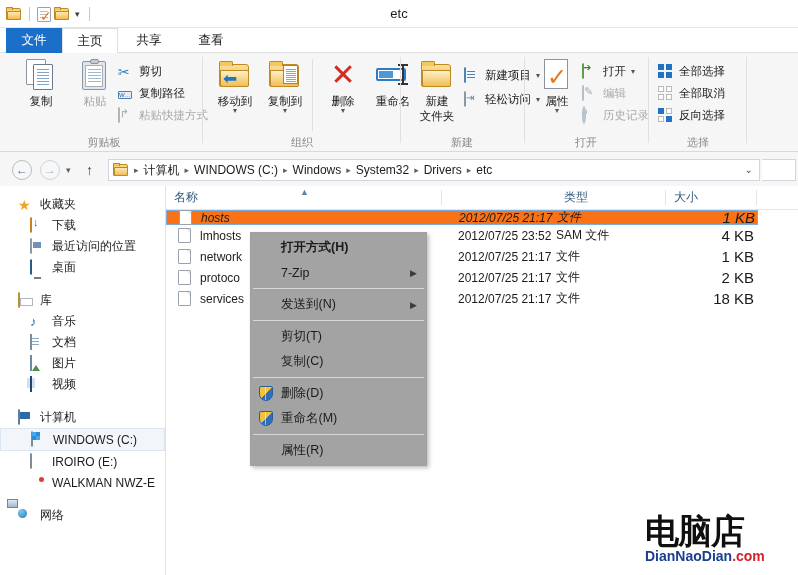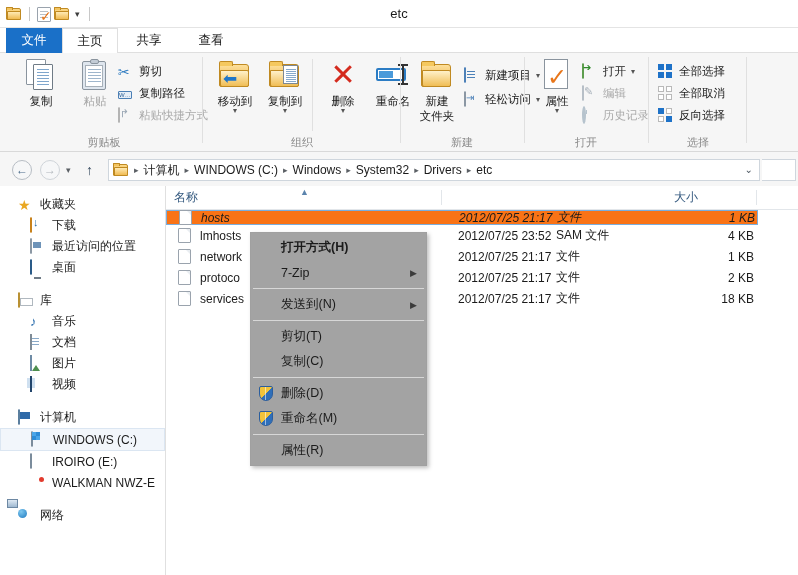--- a/index.html
+++ b/index.html
@@ -250,21 +250,21 @@
   .sortmark { position: absolute; top: 1px; left: 134px; font-size: 9px; color: #5b84ad; }
 
   .filelist { position: absolute; left: 166px; top: 210px; width: 632px; height: 365px; background: #fff; }
   .filerow { position: relative; height: 21px; display: flex; align-items: center; cursor: default; }
   .filerow.selected { background: #f97316; border: 1px solid #7aaddd; height: 15px; font-style: italic; }
   .f-icon { position: absolute; left: 12px; width: 13px; height: 15px; background: #fff; border: 1px solid #9aa3ad; border-radius: 1px; }
   .f-icon::after { content:""; position:absolute; right:0; top:0; border-left:4px solid transparent; border-top:4px solid #e9edf1;}
   .f-name { position: absolute; left: 34px; font-size: 12px; color: #1b1b1b; }
   .f-date { position: absolute; left: 276px; font-size: 12px; color: #1b1b1b; margin-left: 16px; }
   .f-type { position: absolute; left: 390px; font-size: 12px; color: #1b1b1b; }
-  .f-size { position: absolute; left: 500px; width: 88px; text-align: right; font-size: 12px; color: #1b1b1b; }
+  .f-size { position: absolute; left: 500px; width: 88px; text-align: right; font-size: 15px; color: #1b1b1b; }
 
   
   .ctxmenu {
     position: absolute; left: 250px; top: 232px; width: 177px;
     background: #a3a3a3; border: 1px solid #a0a0a0;
     box-shadow: 2px 2px 4px rgba(0,0,0,0.25);
     padding: 2px 0; z-index: 50;
   }
   .ctxitem { position: relative; height: 25px; display: flex; align-items: center; padding-left: 30px; cursor: default; }
   .ctxitem .clabel { font-size: 12.5px; color: #1b1b1b; white-space: nowrap; }
@@ -596,20 +596,24 @@
       <span class="nlabel">网络</span>
     </div>
   </div>
 
   <div class="listhead">
     <div class="colhead" style="left:0;width:276px">
       <span>名称</span>
       <span class="vline"></span>
     </div>
     <span class="sortmark">▲</span>
+    <div class="colhead" style="left:390px;width:110px">
+      <span>类型</span>
+      <span class="vline"></span>
+    </div>
     <div class="colhead" style="left:500px;width:91px">
       <span>大小</span>
       <span class="vline"></span>
     </div>
   </div>
 
   <div class="filelist">
     <div class="filerow selected" style="width:592px">
       <span class="f-icon"></span>
       <span class="f-name">hosts</span>
@@ -679,14 +683,20 @@
           <span class="sh"></span>
         </span>
       <span class="clabel">重命名(M)</span>
     </div>
     <div class="ctxsep"></div>
     <div class="ctxitem">
       <span class="clabel">属性(R)</span>
     </div>
   </div>
 
+  <div class="watermark">
+    <div class="wm-top">电脑店</div>
+    <div class="wm-bot">
+      <span class="wm-b1">DianNaoDian</span><span class="wm-b2">.com</span>
+    </div>
+  </div>
 
 </div>
 
 </body></html>

